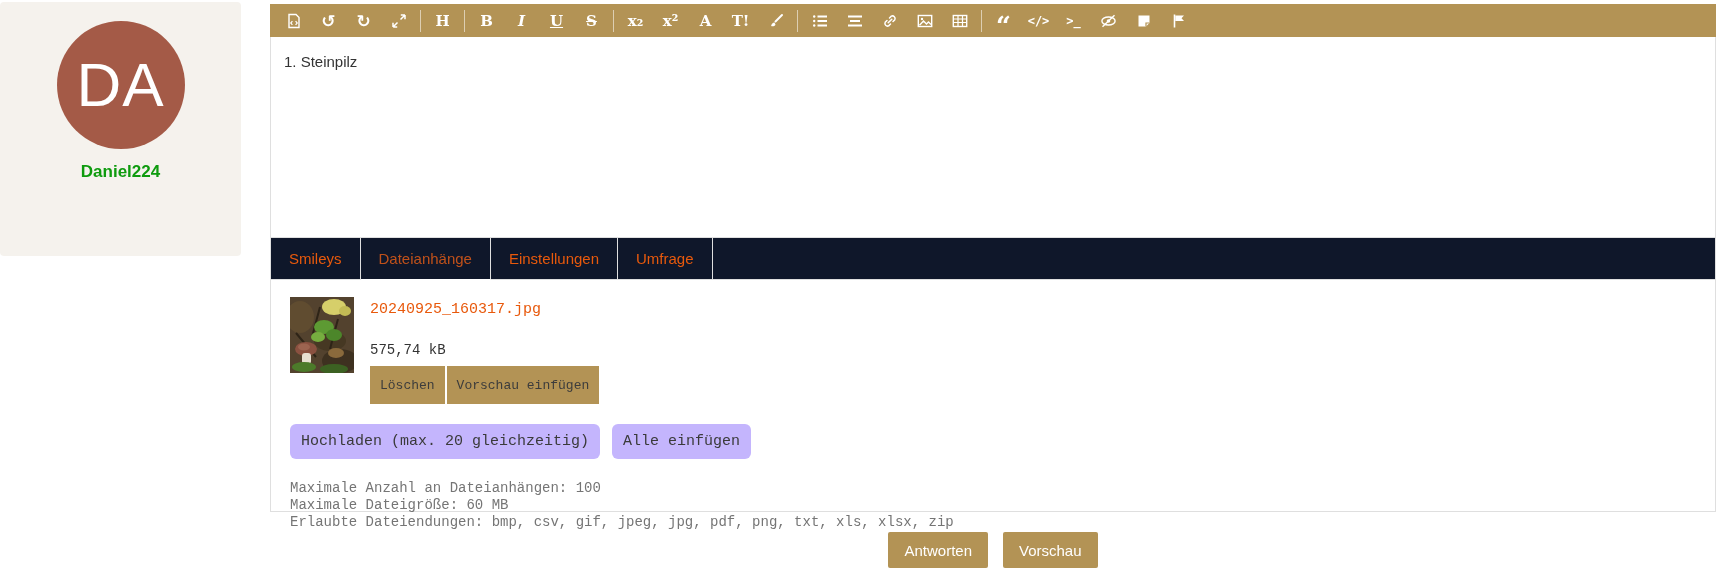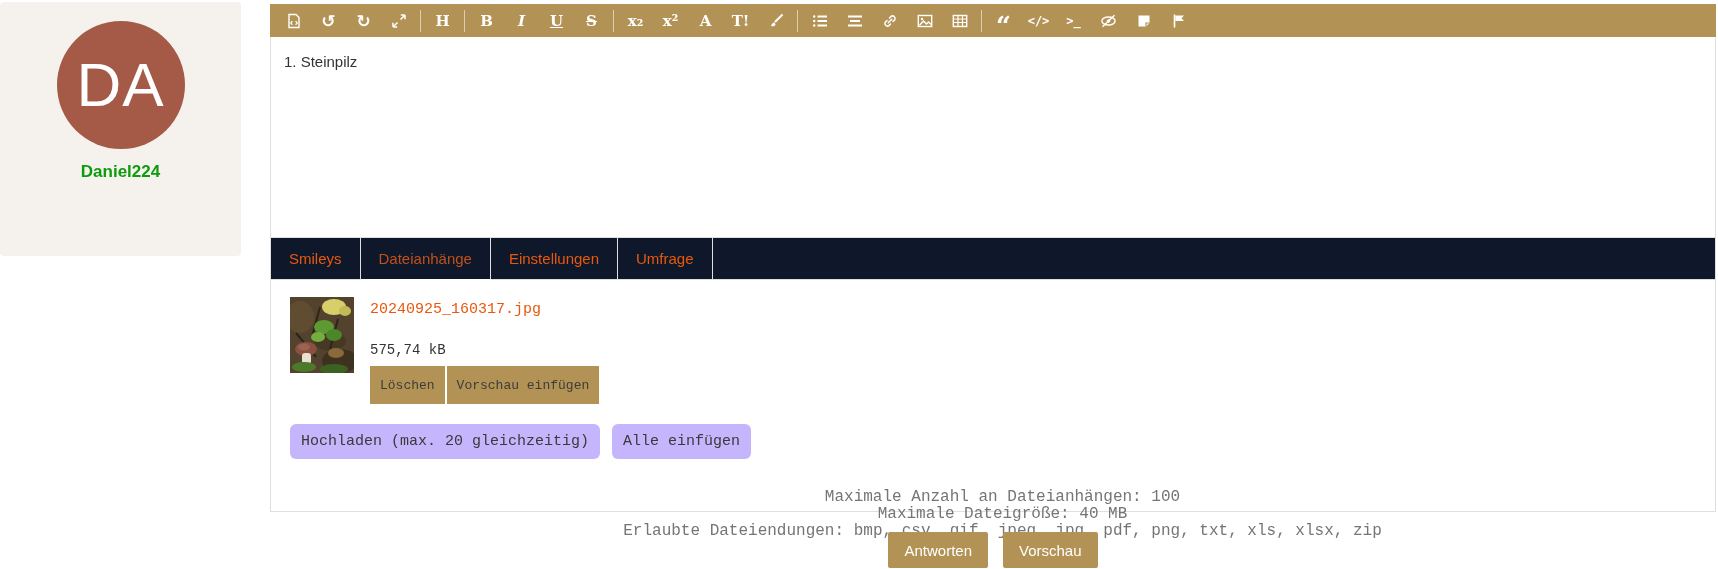--- a/index.html
+++ b/index.html
@@ -64,21 +64,21 @@
   .att-buttons{margin-top:8px;display:flex;gap:2px;}
   .btn-small{
     background:#b39355;color:#3c3c3c;font-size:13px;height:38px;
     padding:0 10px;border:none;cursor:pointer;font-family:inherit;
   }
   .upload-row{margin-top:20px;display:flex;gap:12px;}
   .btn-medium{
     background:#c4b5fd;color:#3a3a3a;font-size:15px;height:35px;
     padding:0 11px;border:none;border-radius:6px;cursor:pointer;font-family:inherit;
   }
-  .limits{margin-top:30px;font-size:16px;color:#757575;line-height:17px;text-align:center;}
+  .limits{margin-top:21px;font-size:14px;color:#757575;line-height:17px;}
   .limits div{margin-bottom:0;}
 
   
   .footer-actions{
     position:absolute;left:270px;top:532px;width:1446px;
     display:flex;justify-content:center;gap:15px;
   }
   .btn-primary{
     background:#b39355;color:#ffffff;font-size:15px;height:36px;
     padding:0 16px;border:none;border-radius:2px;cursor:pointer;font-family:inherit;
@@ -231,21 +231,21 @@
         </div>
       </div>
 
       <div class="upload-row">
         <button class="btn-medium">Hochladen (max. 20 gleichzeitig)</button>
         <button class="btn-medium">Alle einfügen</button>
       </div>
 
       <div class="limits">
         <div>Maximale Anzahl an Dateianhängen: 100</div>
-        <div>Maximale Dateigröße: 40 MB</div>
+        <div>Maximale Dateigröße: 60 MB</div>
         <div>Erlaubte Dateiendungen: bmp, csv, gif, jpeg, jpg, pdf, png, txt, xls, xlsx, zip</div>
       </div>
     </div>
   </div>
 </div>
 
 <div class="footer-actions">
   <button class="btn-primary">Antworten</button>
   <button class="btn-primary">Vorschau</button>
 </div>

